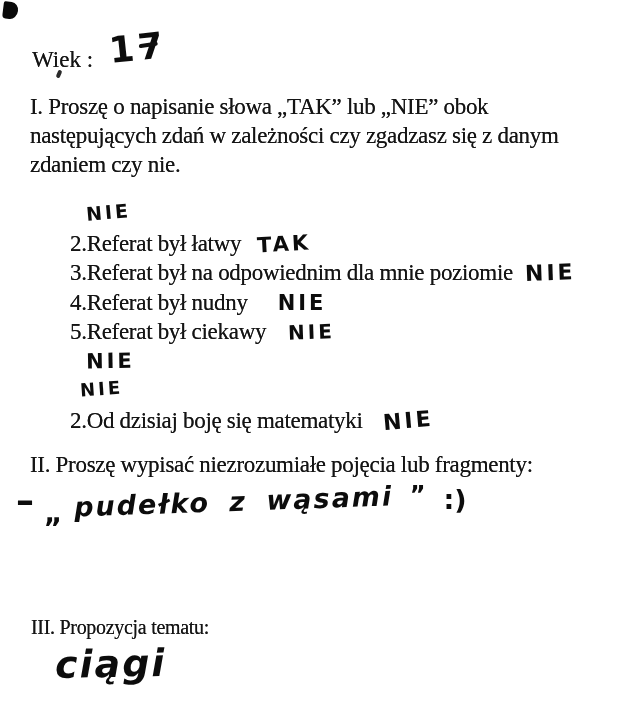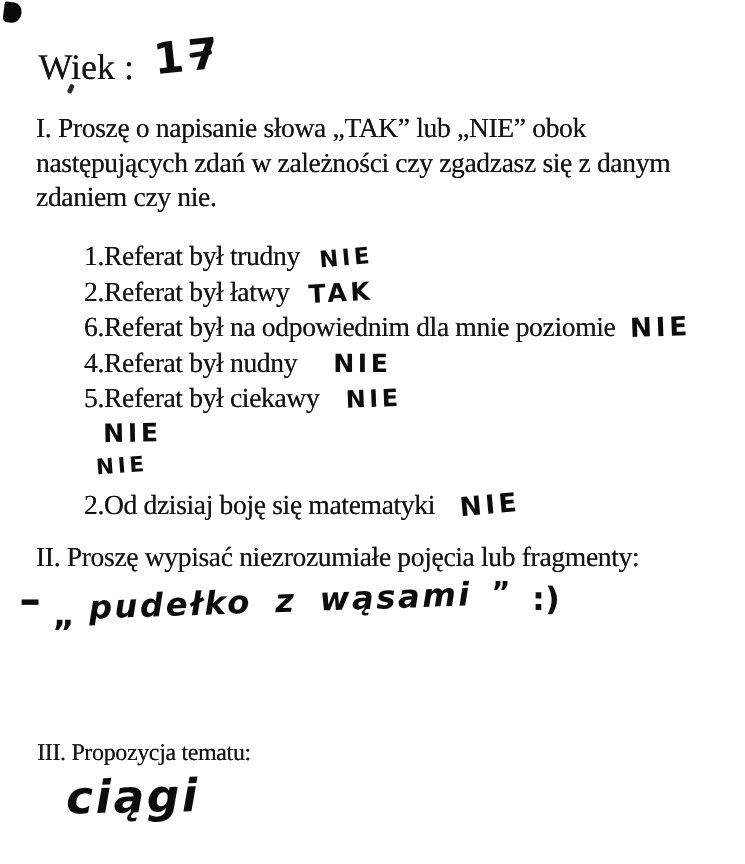--- a/index.html
+++ b/index.html
@@ -33,21 +33,21 @@
   
   .hw {
     font-family: "DejaVu Sans", sans-serif;
     font-weight: 700;
     color: #0c0c0c;
   }
   .hw-cursive { font-style: italic; }
 
   
   .wiek-row { position: absolute; left: 32px; top: 34px; white-space: nowrap; }
-  .wiek-label { font-size: 30px; }
+  .wiek-label { font-size: 23px; }
   .wiek-value {
     position: relative; display: inline-block; margin-left: 16px;
     font-size: 36px; letter-spacing: 4px;
     transform: translateY(-7px) rotate(-6deg);
   }
   .wiek-value .age-cross {
     position: absolute; left: 30px; top: 17px;
     width: 19px; height: 3.5px; background: #101010;
     border-radius: 2px; transform: rotate(-3deg);
   }
@@ -101,29 +101,28 @@
 </div>
 
 <div class="para1 typed">
   <div>I. Proszę o napisanie słowa „TAK” lub „NIE” obok</div>
   <div>następujących zdań w zależności czy zgadzasz się z danym</div>
   <div>zdaniem czy nie.</div>
 </div>
 
 <div class="qlist">
   <div class="qrow">
-    <span class="typed">1.Referat był trudny</span>
     <span class="q-answer hw">NIE</span>
   </div>
   <div class="qrow">
     <span class="typed">2.Referat był łatwy</span>
     <span class="q-answer hw">TAK</span>
   </div>
   <div class="qrow">
-    <span class="typed">6.Referat był na odpowiednim dla mnie poziomie</span>
+    <span class="typed">3.Referat był na odpowiednim dla mnie poziomie</span>
     <span class="q-answer hw">NIE</span>
   </div>
   <div class="qrow">
     <span class="typed">4.Referat był nudny</span>
     <span class="q-answer hw">NIE</span>
   </div>
   <div class="qrow">
     <span class="typed">5.Referat był ciekawy</span>
     <span class="q-answer hw">NIE</span>
   </div>

